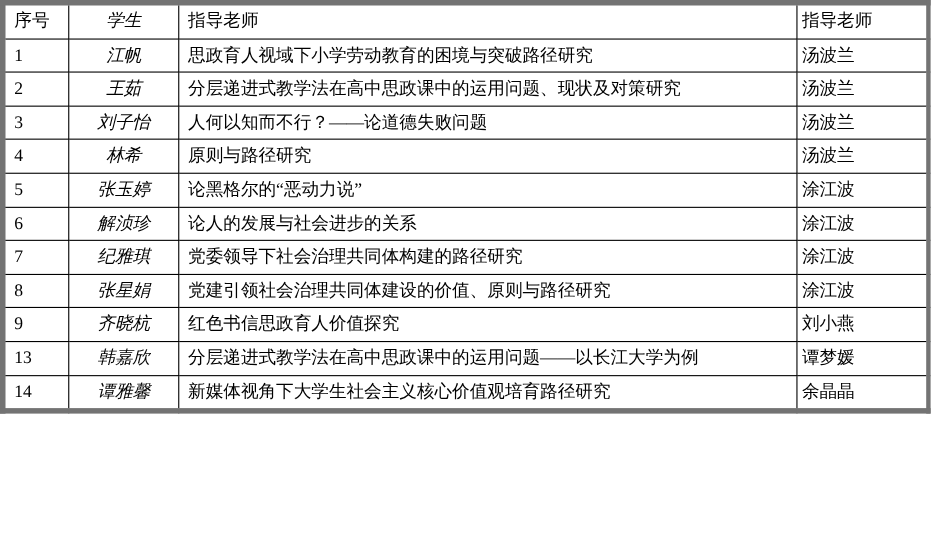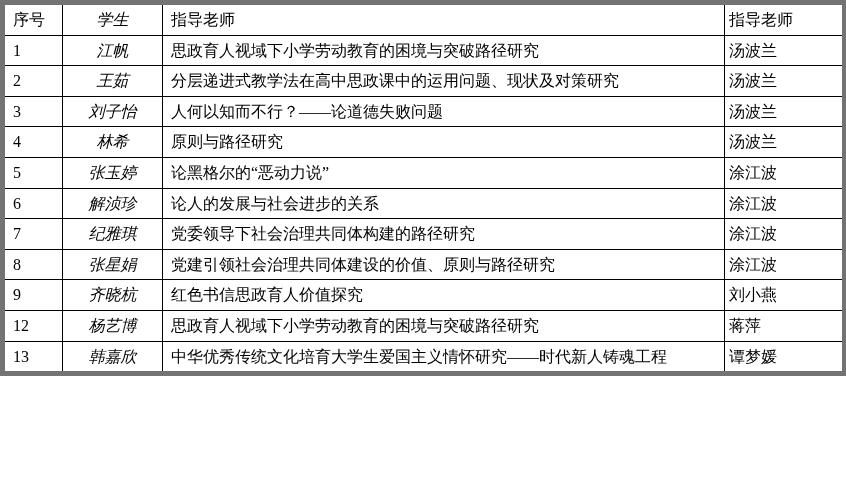--- a/index.html
+++ b/index.html
@@ -112,25 +112,25 @@
       <td class="col-title">党建引领社会治理共同体建设的价值、原则与路径研究</td>
       <td class="col-advisor">涂江波</td>
     </tr>
     <tr>
       <td class="col-index">9</td>
       <td class="col-student">齐晓杭</td>
       <td class="col-title">红色书信思政育人价值探究</td>
       <td class="col-advisor">刘小燕</td>
     </tr>
     <tr>
-      <td class="col-index">12</td>
-      <td class="col-student">杨艺博</td>
-      <td class="col-title">思政育人视域下小学劳动教育的困境与突破路径研究</td>
-      <td class="col-advisor">蒋萍</td>
+      <td class="col-index">13</td>
+      <td class="col-student">韩嘉欣</td>
+      <td class="col-title">分层递进式教学法在高中思政课中的运用问题——以长江大学为例</td>
+      <td class="col-advisor">谭梦媛</td>
     </tr>
     <tr>
-      <td class="col-index">13</td>
-      <td class="col-student">韩嘉欣</td>
-      <td class="col-title">中华优秀传统文化培育大学生爱国主义情怀研究——时代新人铸魂工程</td>
-      <td class="col-advisor">谭梦媛</td>
+      <td class="col-index">14</td>
+      <td class="col-student">谭雅馨</td>
+      <td class="col-title">新媒体视角下大学生社会主义核心价值观培育路径研究</td>
+      <td class="col-advisor">余晶晶</td>
     </tr>
   </tbody>
 </table>
 
 </body></html>

